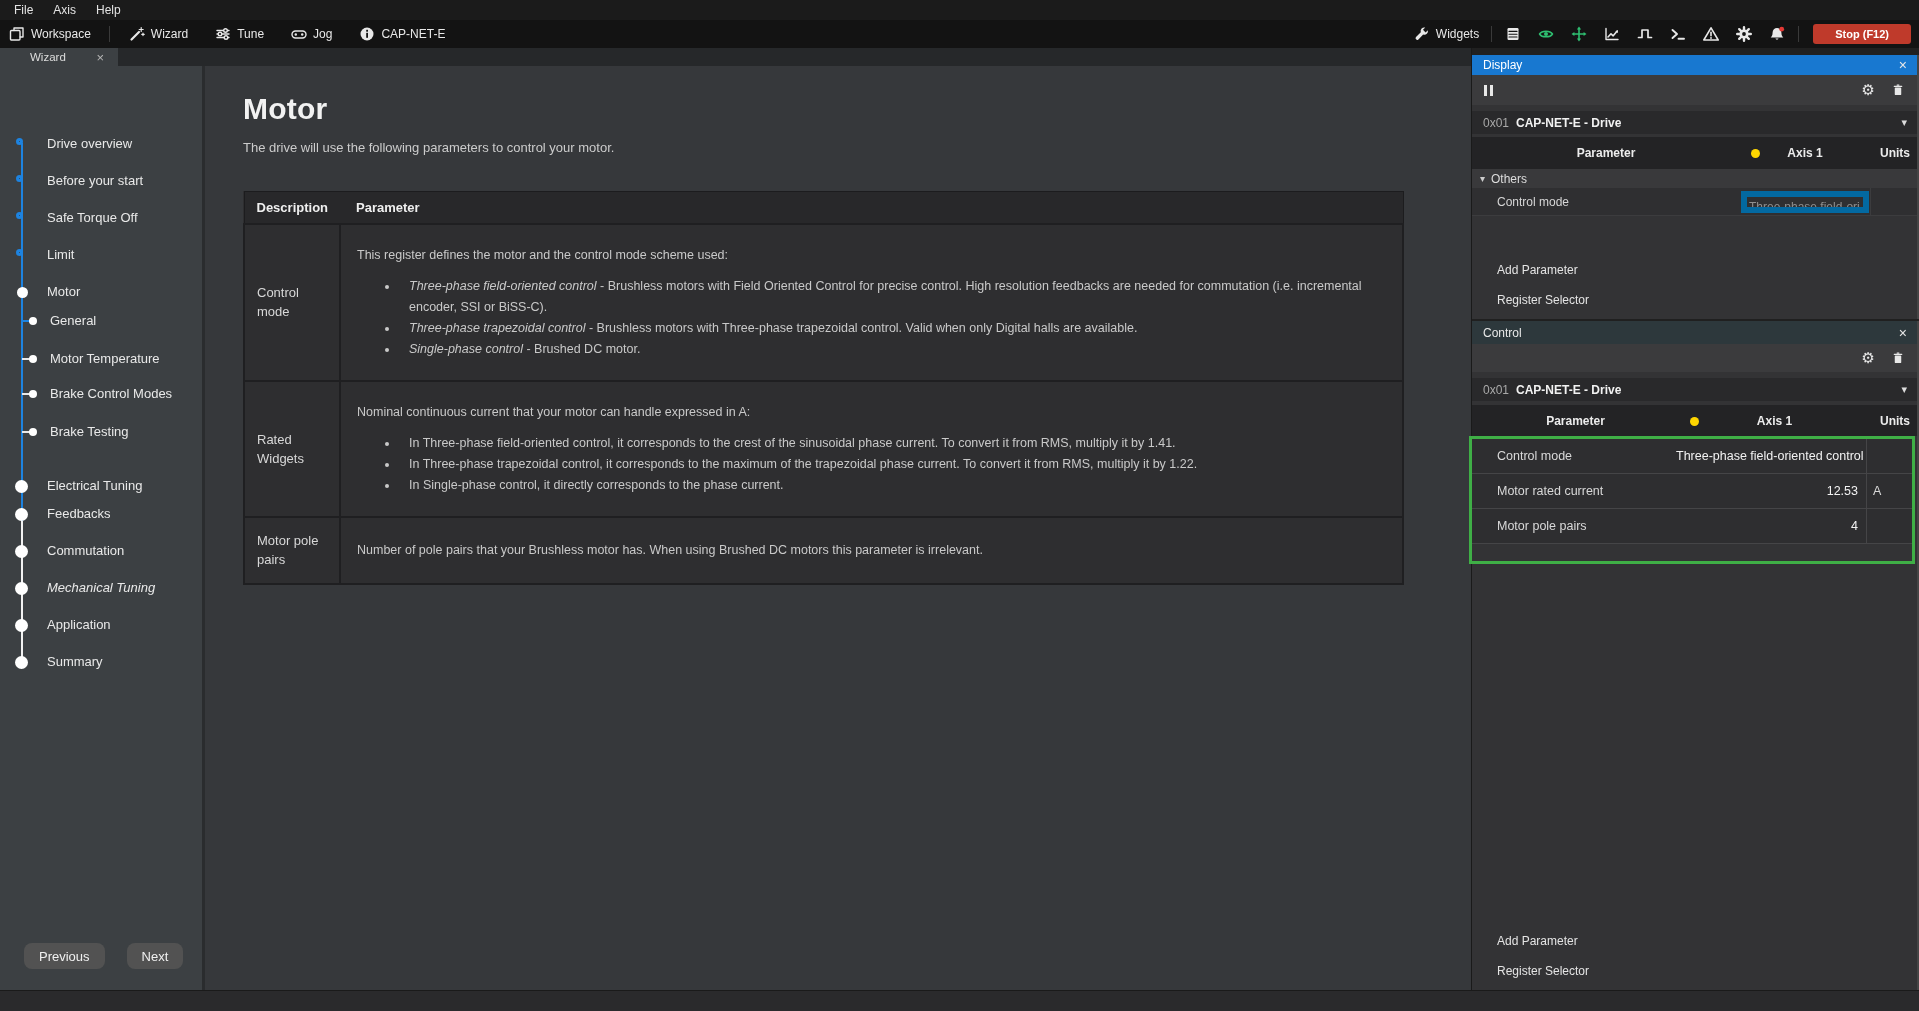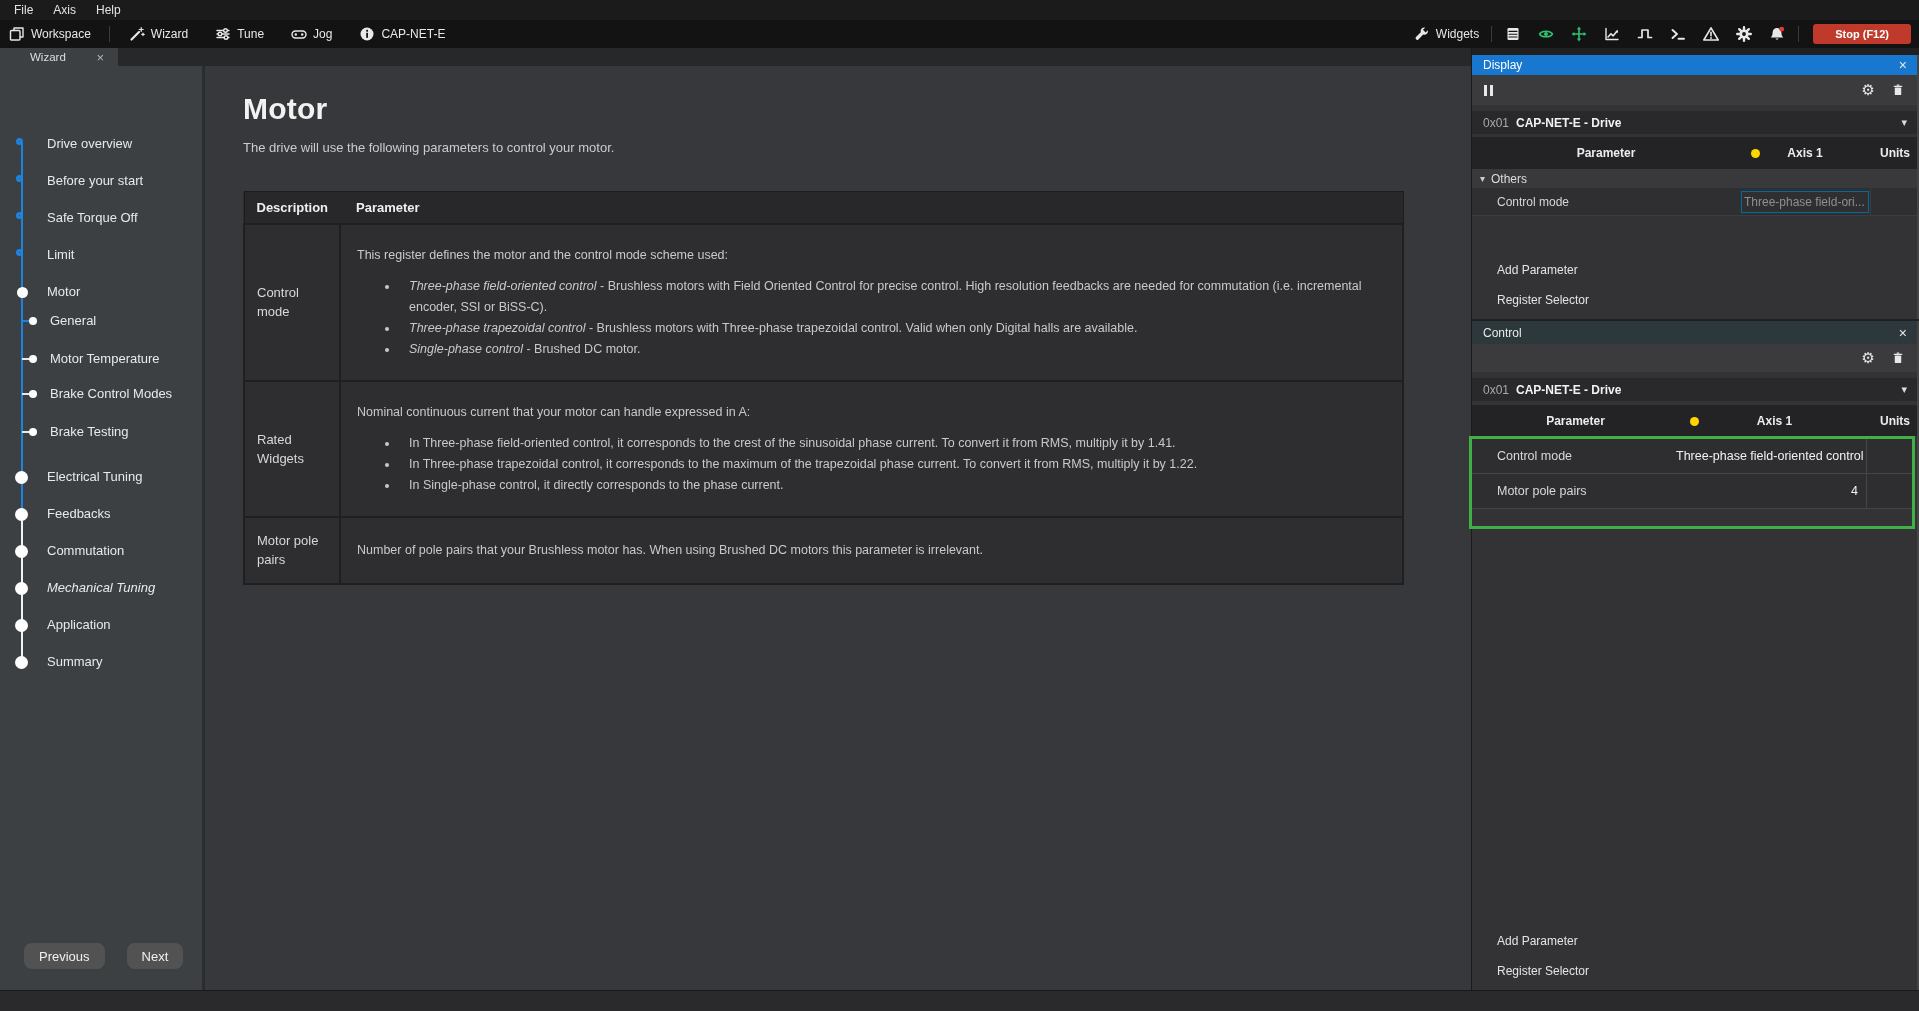--- a/index.html
+++ b/index.html
@@ -106,21 +106,21 @@
               border-radius:50%; background:#ffd600; }
   .ph-units { text-align:right; padding-right:10px; }
 
   .others-row { background:#39393b; height:19px; display:flex; align-items:center; padding-left:8px;
                 color:#dddddd; font-size:12px; gap:6px; }
   .others-caret { font-size:10px; color:#cccccc; }
 
   .drow { background:#2f2f31; height:28px; display:grid; grid-template-columns:268px 130px 50px;
           align-items:center; border-bottom:1px solid #3c3c3e; }
   .drow .dlabel { padding-left:25px; color:#d6d6d6; font-size:12px; }
-  .drow .dvalue { margin:2px 1px; border:1px solid #0369a1; height:22px; line-height:20px;
+  .drow .dvalue { margin:2px 1px; border:6px solid #0369a1; height:22px; line-height:20px;
                   color:#8f8f8f; font-size:12px; padding:0 2px; white-space:nowrap; overflow:hidden; }
   .drow .dunits { border-left:1px solid #3c3c3e; height:100%; }
 
   .panel-links { padding:0 0 12px 25px; }
   .panel-link { display:block; color:#e4e4e4; font-size:12px; margin-top:16px; cursor:default; }
   .flex-fill { flex:1; }
 
   .hl-box { border:3px solid #3faf46; margin-left:-3px; margin-right:2px; background:#333335; }
   .crow { background:#2e2e30; height:35px; display:grid; grid-template-columns:204px 191px 47px;
           align-items:center; border-bottom:1px solid #454547; }
@@ -319,21 +319,21 @@
           <div class="step sub" style="top: 318px;">
             <span class="connector"></span>
             <span class="mk mk-sub"></span>
             <span class="step-label">Brake Control Modes</span>
           </div>
           <div class="step sub" style="top: 356px;">
             <span class="connector"></span>
             <span class="mk mk-sub"></span>
             <span class="step-label">Brake Testing</span>
           </div>
-          <div class="step" style="top: 401px;">
+          <div class="step" style="top: 410px;">
             <span class="mk mk-solid"></span>
             <span class="step-label">Electrical Tuning</span>
           </div>
           <div class="step" style="top: 438px;">
             <span class="mk mk-solid"></span>
             <span class="step-label">Feedbacks</span>
           </div>
           <div class="step" style="top: 475px;">
             <span class="mk mk-solid"></span>
             <span class="step-label">Commutation</span>
@@ -484,20 +484,25 @@
         <span class="ph-units">Units</span>
       </div>
       <div class="hl-box">
         <div id="control-rows">
             <div class="crow">
               <span class="clabel">Control mode</span>
               <span class="cvalue">Three-phase field-oriented control</span>
               <span class="cunits"></span>
             </div>
             <div class="crow">
+              <span class="clabel">Motor rated current</span>
+              <span class="cvalue">12.53</span>
+              <span class="cunits">A</span>
+            </div>
+            <div class="crow">
               <span class="clabel">Motor pole pairs</span>
               <span class="cvalue">4</span>
               <span class="cunits"></span>
             </div>
           </div>
         <div class="hl-spacer"></div>
       </div>
       <div class="flex-fill"></div>
       <div class="panel-links">
         <span class="panel-link">Add Parameter</span>

